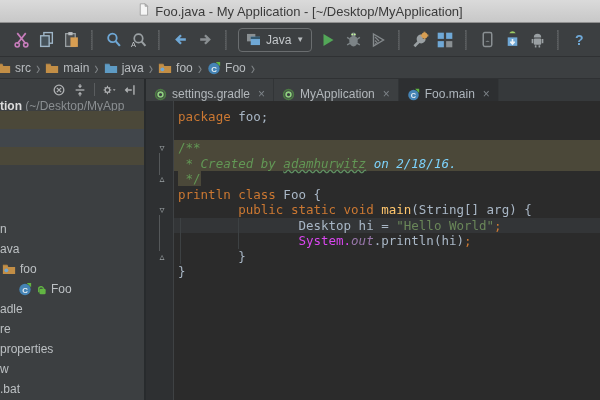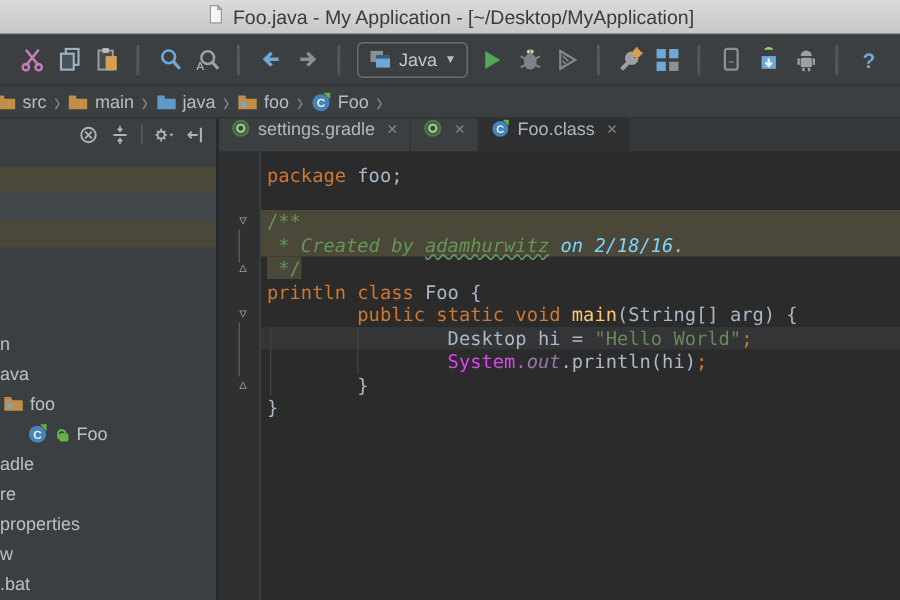--- a/index.html
+++ b/index.html
@@ -37,21 +37,21 @@
   .band{position:absolute;left:0;right:0;}
   .band.olive{background:var(--sel);}
   .band.gray{background:#41464B;}
   #tree{position:absolute;top:140px;left:0;right:0;}
   .tree-row{height:20px;display:flex;align-items:center;gap:4px;color:#bcc0c3;font-size:12px;white-space:nowrap;}
   .tree-row[data-row="2"]{padding-left:2px;}
   .tree-row[data-row="3"]{padding-left:18px;}
   
   #edcol{flex:1;display:flex;flex-direction:column;min-width:0;}
   #tabbar{height:22px;background:#3C3F41;display:flex;align-items:stretch;}
-  .tab{display:flex;align-items:flex-start;gap:5px;padding:0 8px;font-size:12px;color:#b3b8bc;
+  .tab{display:flex;align-items:flex-end;gap:5px;padding:0 8px;font-size:12px;color:#b3b8bc;
        border-right:1px solid #323537;}
   .tab.active{background:#2D2F31;color:#aeb6bd;}
   .tab .close{color:#7e8489;font-size:12px;margin-left:3px;}
   #tabfill{flex:1;background:#36393B;}
   #edbody{flex:1;display:flex;min-width:0;}
   #gutter{width:27px;background:#2E3032;border-right:1px solid #3f4244;position:relative;flex:none;}
   .foldmark{position:absolute;right:5px;width:12px;text-align:center;color:#9aa0a3;font-size:10px;line-height:13px;
     font-family:"DejaVu Sans",sans-serif;}
   .foldline{position:absolute;left:13px;width:0;border-left:1px solid #55585a;}
   #code{flex:1;background:#2B2B2B;position:relative;padding-top:8px;min-width:0;
@@ -296,20 +296,23 @@
               <path d="M14 7 l1.7 2.4 1.7 -2.4 z" fill="#afb1b3"></path>
             </svg>
           </span>
         <span class="phico">
             <svg width="14" height="14" viewBox="0 0 16 16">
               <path d="M12.5 2.5 v11" stroke="#afb1b3" stroke-width="1.6"></path>
               <path d="M10 8 H3 M5.5 5.5 L3 8 L5.5 10.5" stroke="#afb1b3" stroke-width="1.5" fill="none"></path>
             </svg>
           </span>
       </div>
+      <div id="rootrow">
+        <span class="nm">tion</span><span class="pth"> (~/Desktop/MyApp</span>
+      </div>
       <div id="bands">
           <div class="band olive" style="top: 32px; height: 18px;"></div>
           <div class="band gray" style="top: 50px; height: 18px;"></div>
           <div class="band olive" style="top: 68px; height: 18px;"></div>
         </div>
       <div id="tree">
           <div class="tree-row" data-row="0">
             <span>n</span>
           </div>
           <div class="tree-row" data-row="1">
@@ -354,27 +357,28 @@
             <svg width="13" height="13" class="ic">
               <use href="#i-gradle"></use>
             </svg>
             <span>settings.gradle</span>
             <span class="close">×</span>
           </div>
           <div class="tab">
             <svg width="13" height="13" class="ic">
               <use href="#i-gradle"></use>
             </svg>
+            <span>MyApplication</span>
             <span class="close">×</span>
           </div>
           <div class="tab active">
             <svg width="13" height="13" class="ic">
               <use href="#i-class"></use>
             </svg>
-            <span>Foo.class</span>
+            <span>Foo.main</span>
             <span class="close">×</span>
           </div>
           <div id="tabfill"></div>
         </div>
       <div id="edbody">
         <div id="gutter">
             <div class="foldmark" style="top: 40px;">▿</div>
             <div class="foldmark" style="top: 71px;">▵</div>
             <div class="foldmark" style="top: 102px;">▿</div>
             <div class="foldmark" style="top: 148.5px;">▵</div>

